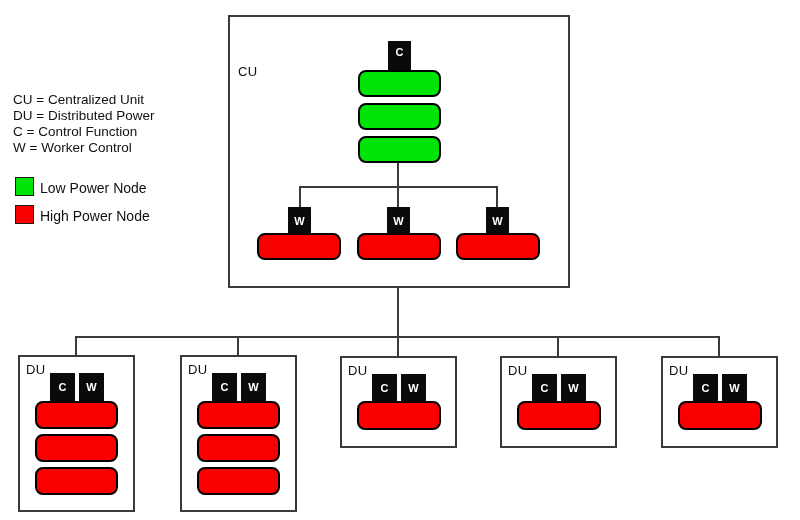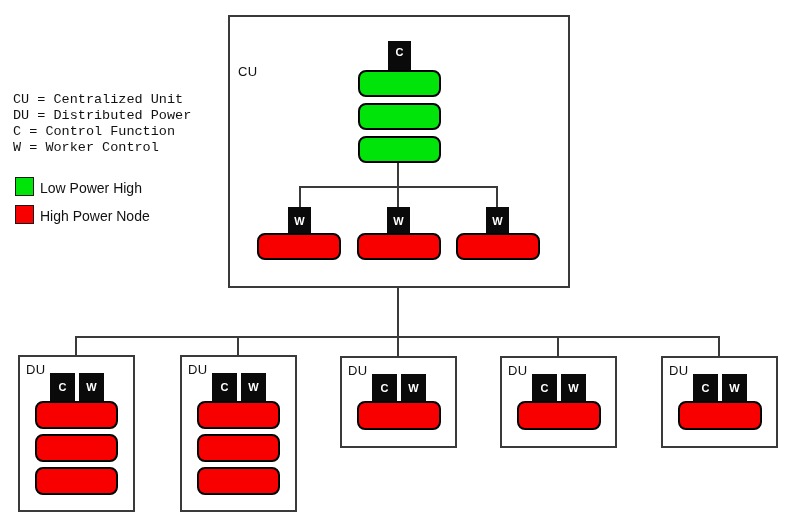--- a/index.html
+++ b/index.html
@@ -42,21 +42,20 @@
     z-index: 3;
   }
   .line { position: absolute; background: #3a3a3a; z-index: 1; }
   .h-line { height: 2px; }
   .v-line { width: 2px; }
   .legend-def {
     position: absolute;
     left: 13px;
     font-size: 13.5px;
     white-space: nowrap;
-    font-family: Liberation Mono, monospace;
   }
   .swatch {
     position: absolute;
     left: 15px;
     width: 19px; height: 19px;
     border: 1px solid #1a1a1a;
     box-sizing: border-box;
   }
   .swatch-label {
     position: absolute;
@@ -69,21 +68,21 @@
 <body>
 
 <div id="canvas">
 
   <div class="legend-def" style="top:92px">CU = Centralized Unit</div>
   <div class="legend-def" style="top:108px">DU = Distributed Power</div>
   <div class="legend-def" style="top:124px">C = Control Function</div>
   <div class="legend-def" style="top:140px">W = Worker Control</div>
 
   <div class="swatch" style="top: 177px; background-color: rgb(0, 228, 10);"></div>
-  <div class="swatch-label" style="top:180px">Low Power High</div>
+  <div class="swatch-label" style="top:180px">Low Power Node</div>
   <div class="swatch" style="top: 205px; background-color: rgb(248, 0, 0);"></div>
   <div class="swatch-label" style="top:208px">High Power Node</div>
 
   <div class="frame" style="left:228px; top:15px; width:342px; height:273px;">
     <div class="frame-label" style="left:8px; top:6px;margin-top:41px;">CU</div>
 
     <div class="tab" style="left: 158px; top: 24px; width: 23px; height: 31px; align-items: flex-start; padding-top: 5px; background-color: rgb(10, 10, 10);">C</div>
 
     <div class="node" style="left: 128px; top: 53px; width: 83px; height: 27px; background-color: rgb(0, 228, 10);"></div>
     <div class="node" style="left: 128px; top: 86px; width: 83px; height: 27px; background-color: rgb(0, 228, 10);"></div>

